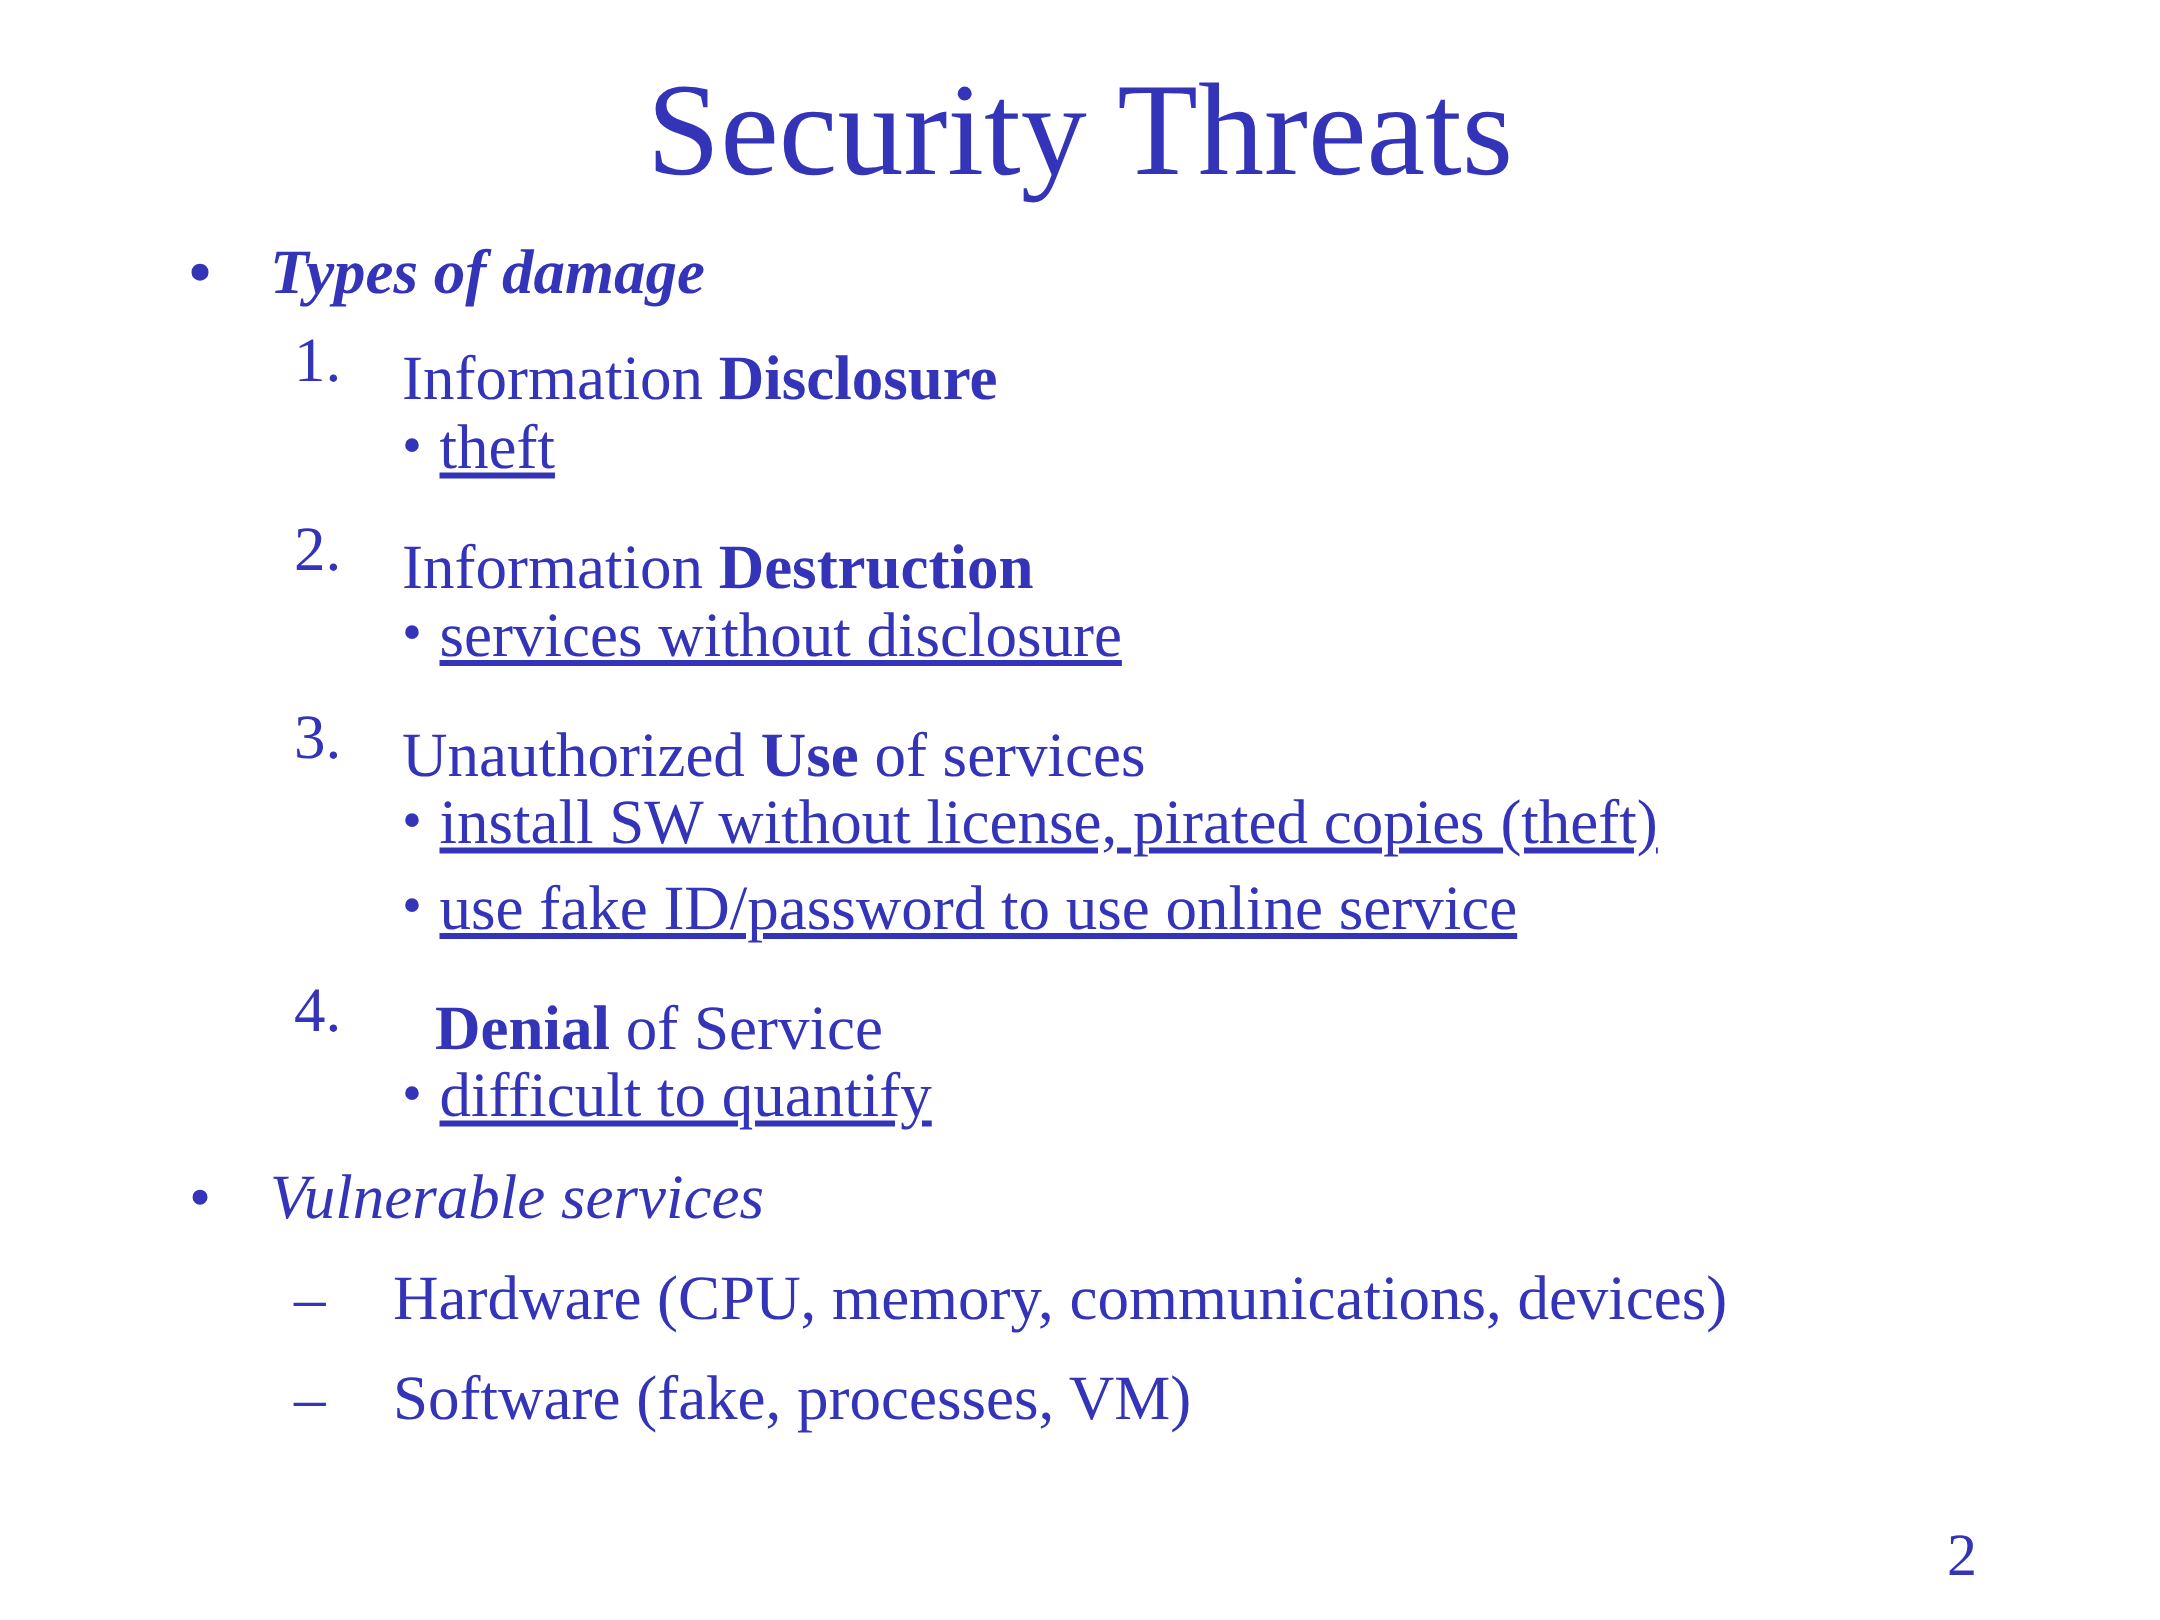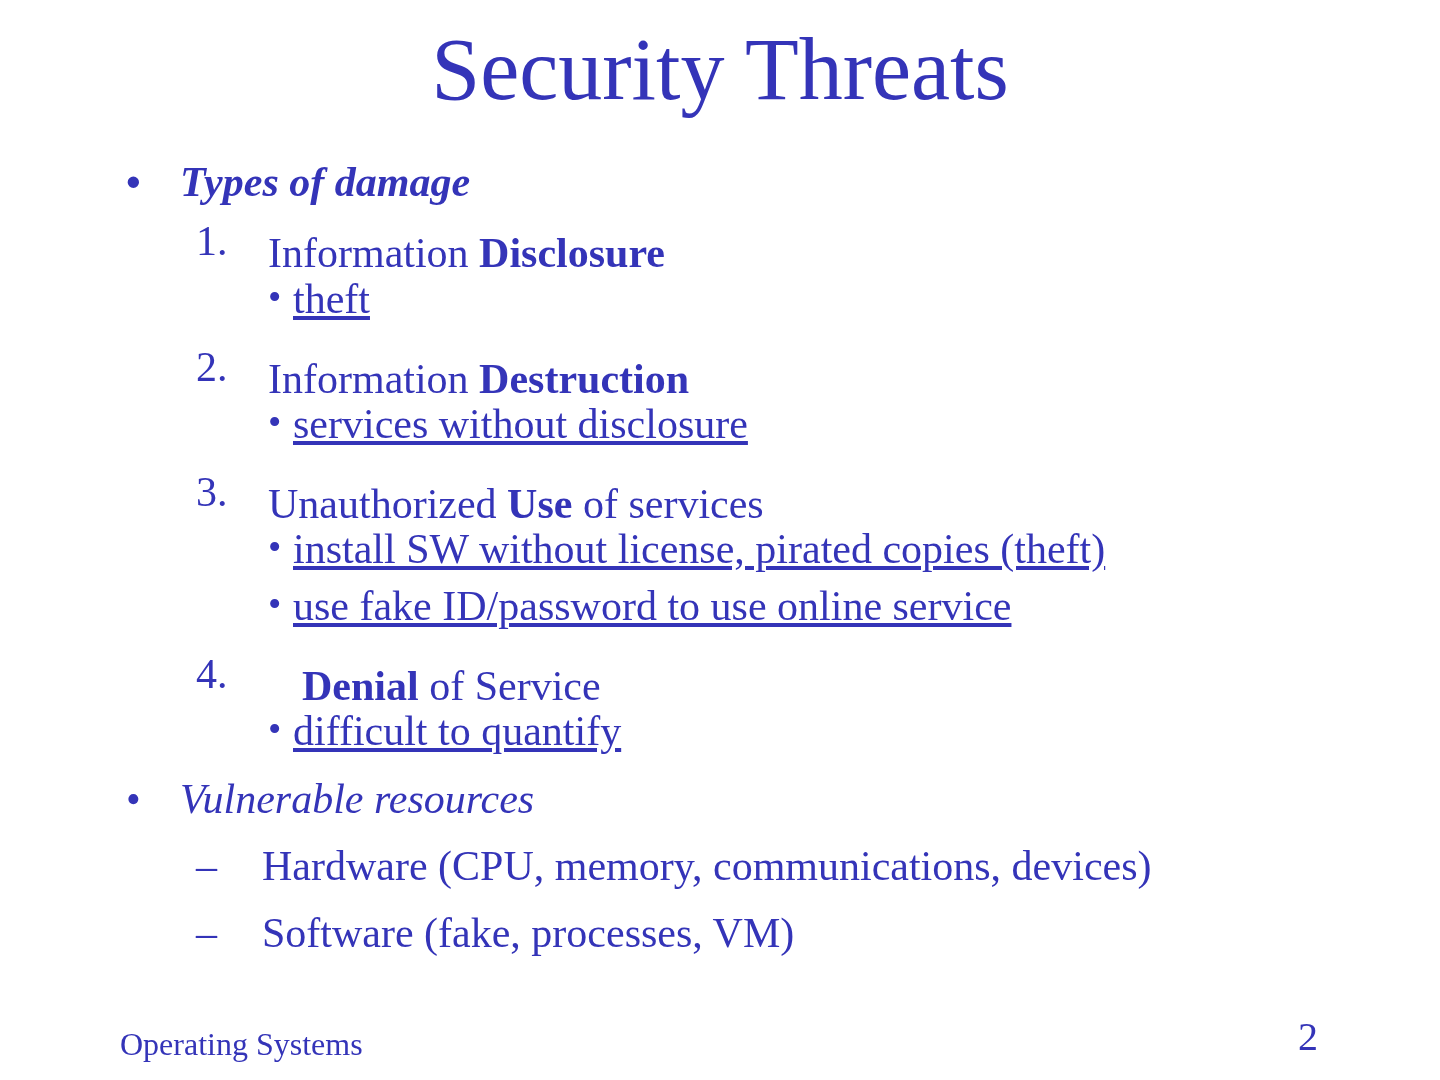--- a/index.html
+++ b/index.html
@@ -2,35 +2,35 @@
 <html style="--accent: #3434B8; --bg: #FFFFFF;"><head>
 <meta charset="utf-8">
 <style>
   :root { --accent: #3434B8; --bg: #FFFFFF; }
   * { margin: 0; padding: 0; box-sizing: border-box; }
   html, body { width: 1440px; height: 1080px; background: var(--bg); }
   body { font-family: "Liberation Serif", "DejaVu Serif", serif; color: var(--accent); }
   .slide { position: relative; width: 1440px; height: 1080px; background: var(--bg); overflow: hidden; }
 
   .title {
-    position: absolute; top: 26px; left: 0; width: 1440px;
+    position: absolute; top: 44px; left: 0; width: 1440px;
     text-align: center; font-size: 88px; line-height: 1; font-weight: normal;
     letter-spacing: 0px;
   }
 
   .row { position: absolute; left: 0; width: 1440px; font-size: 42px; line-height: 1; white-space: nowrap; }
   .row .marker { position: absolute; top: 0; white-space: pre; }
   .row .text   { position: absolute; top: 0; white-space: pre; }
 
   .lvl1 .marker { left: 126px; }
   .lvl1 .text   { left: 180px; font-style: italic; }
 
   .num .marker { left: 196px; }
   .num .text   { left: 268px; margin-top: 12px; }
-  .num .text.wide { left: 302px; }
+  .num .text.wide { left: 290px; }
 
   .sub .marker { left: 268px; font-size: 38px; }
   .sub .text   { left: 293px; text-decoration: underline; }
 
   .dash .marker { left: 196px; }
   .dash .text   { left: 240px; margin-left: 22px; }
 
   .bold, b { font-weight: bold; }
 
   .footer-left {
@@ -94,29 +94,28 @@
     <span class="text wide"><span></span><b>Denial</b><span> of Service</span></span>
   </div>
 
   <div class="row sub" style="top:710px">
     <span class="marker">•</span>
     <span class="text">difficult to quantify</span>
   </div>
 
   <div class="row lvl1" style="top:778px">
     <span class="marker">•</span>
-    <span class="text">Vulnerable resources</span>
+    <span class="text">Vulnerable services</span>
   </div>
 
   <div class="row dash" style="top:845px">
     <span class="marker">–</span>
     <span class="text">Hardware (CPU, memory, communications, devices)</span>
   </div>
 
   <div class="row dash" style="top:912px">
     <span class="marker">–</span>
     <span class="text">Software (fake, processes, VM)</span>
   </div>
 
-  <div class="footer-left">Operating Systems</div>
   <div class="footer-page">2</div>
 
 </div>
 
 </body></html>

